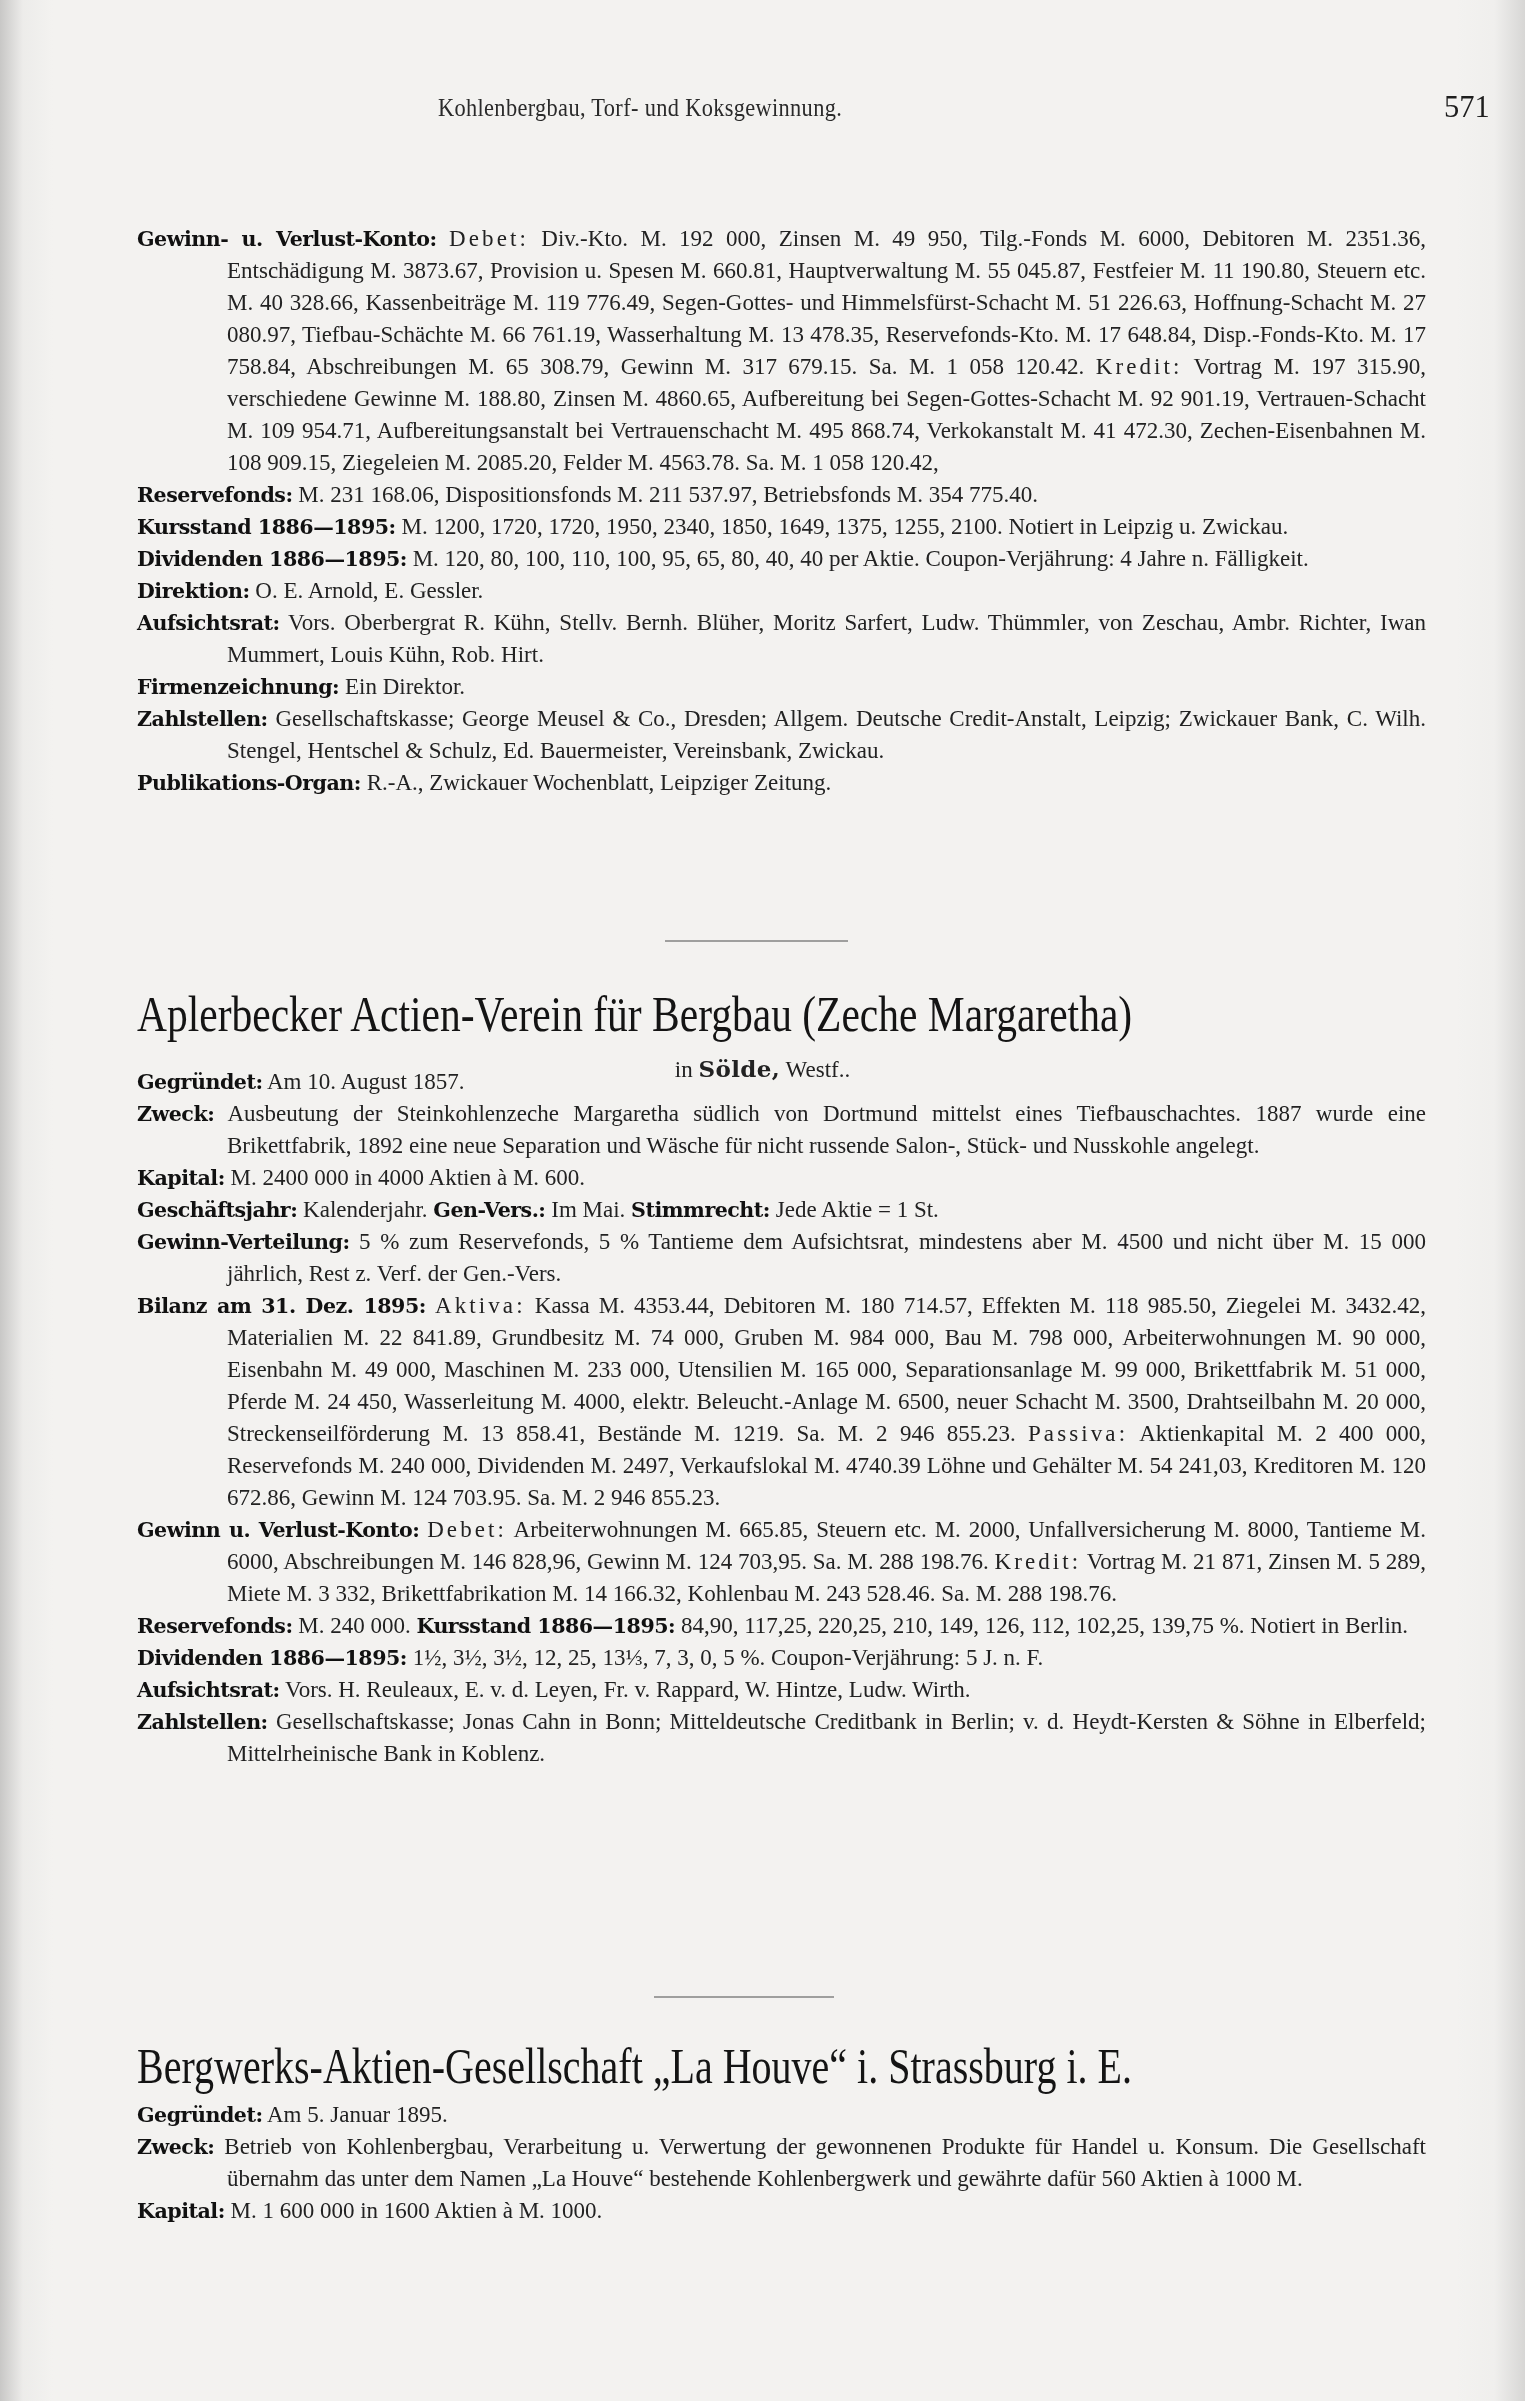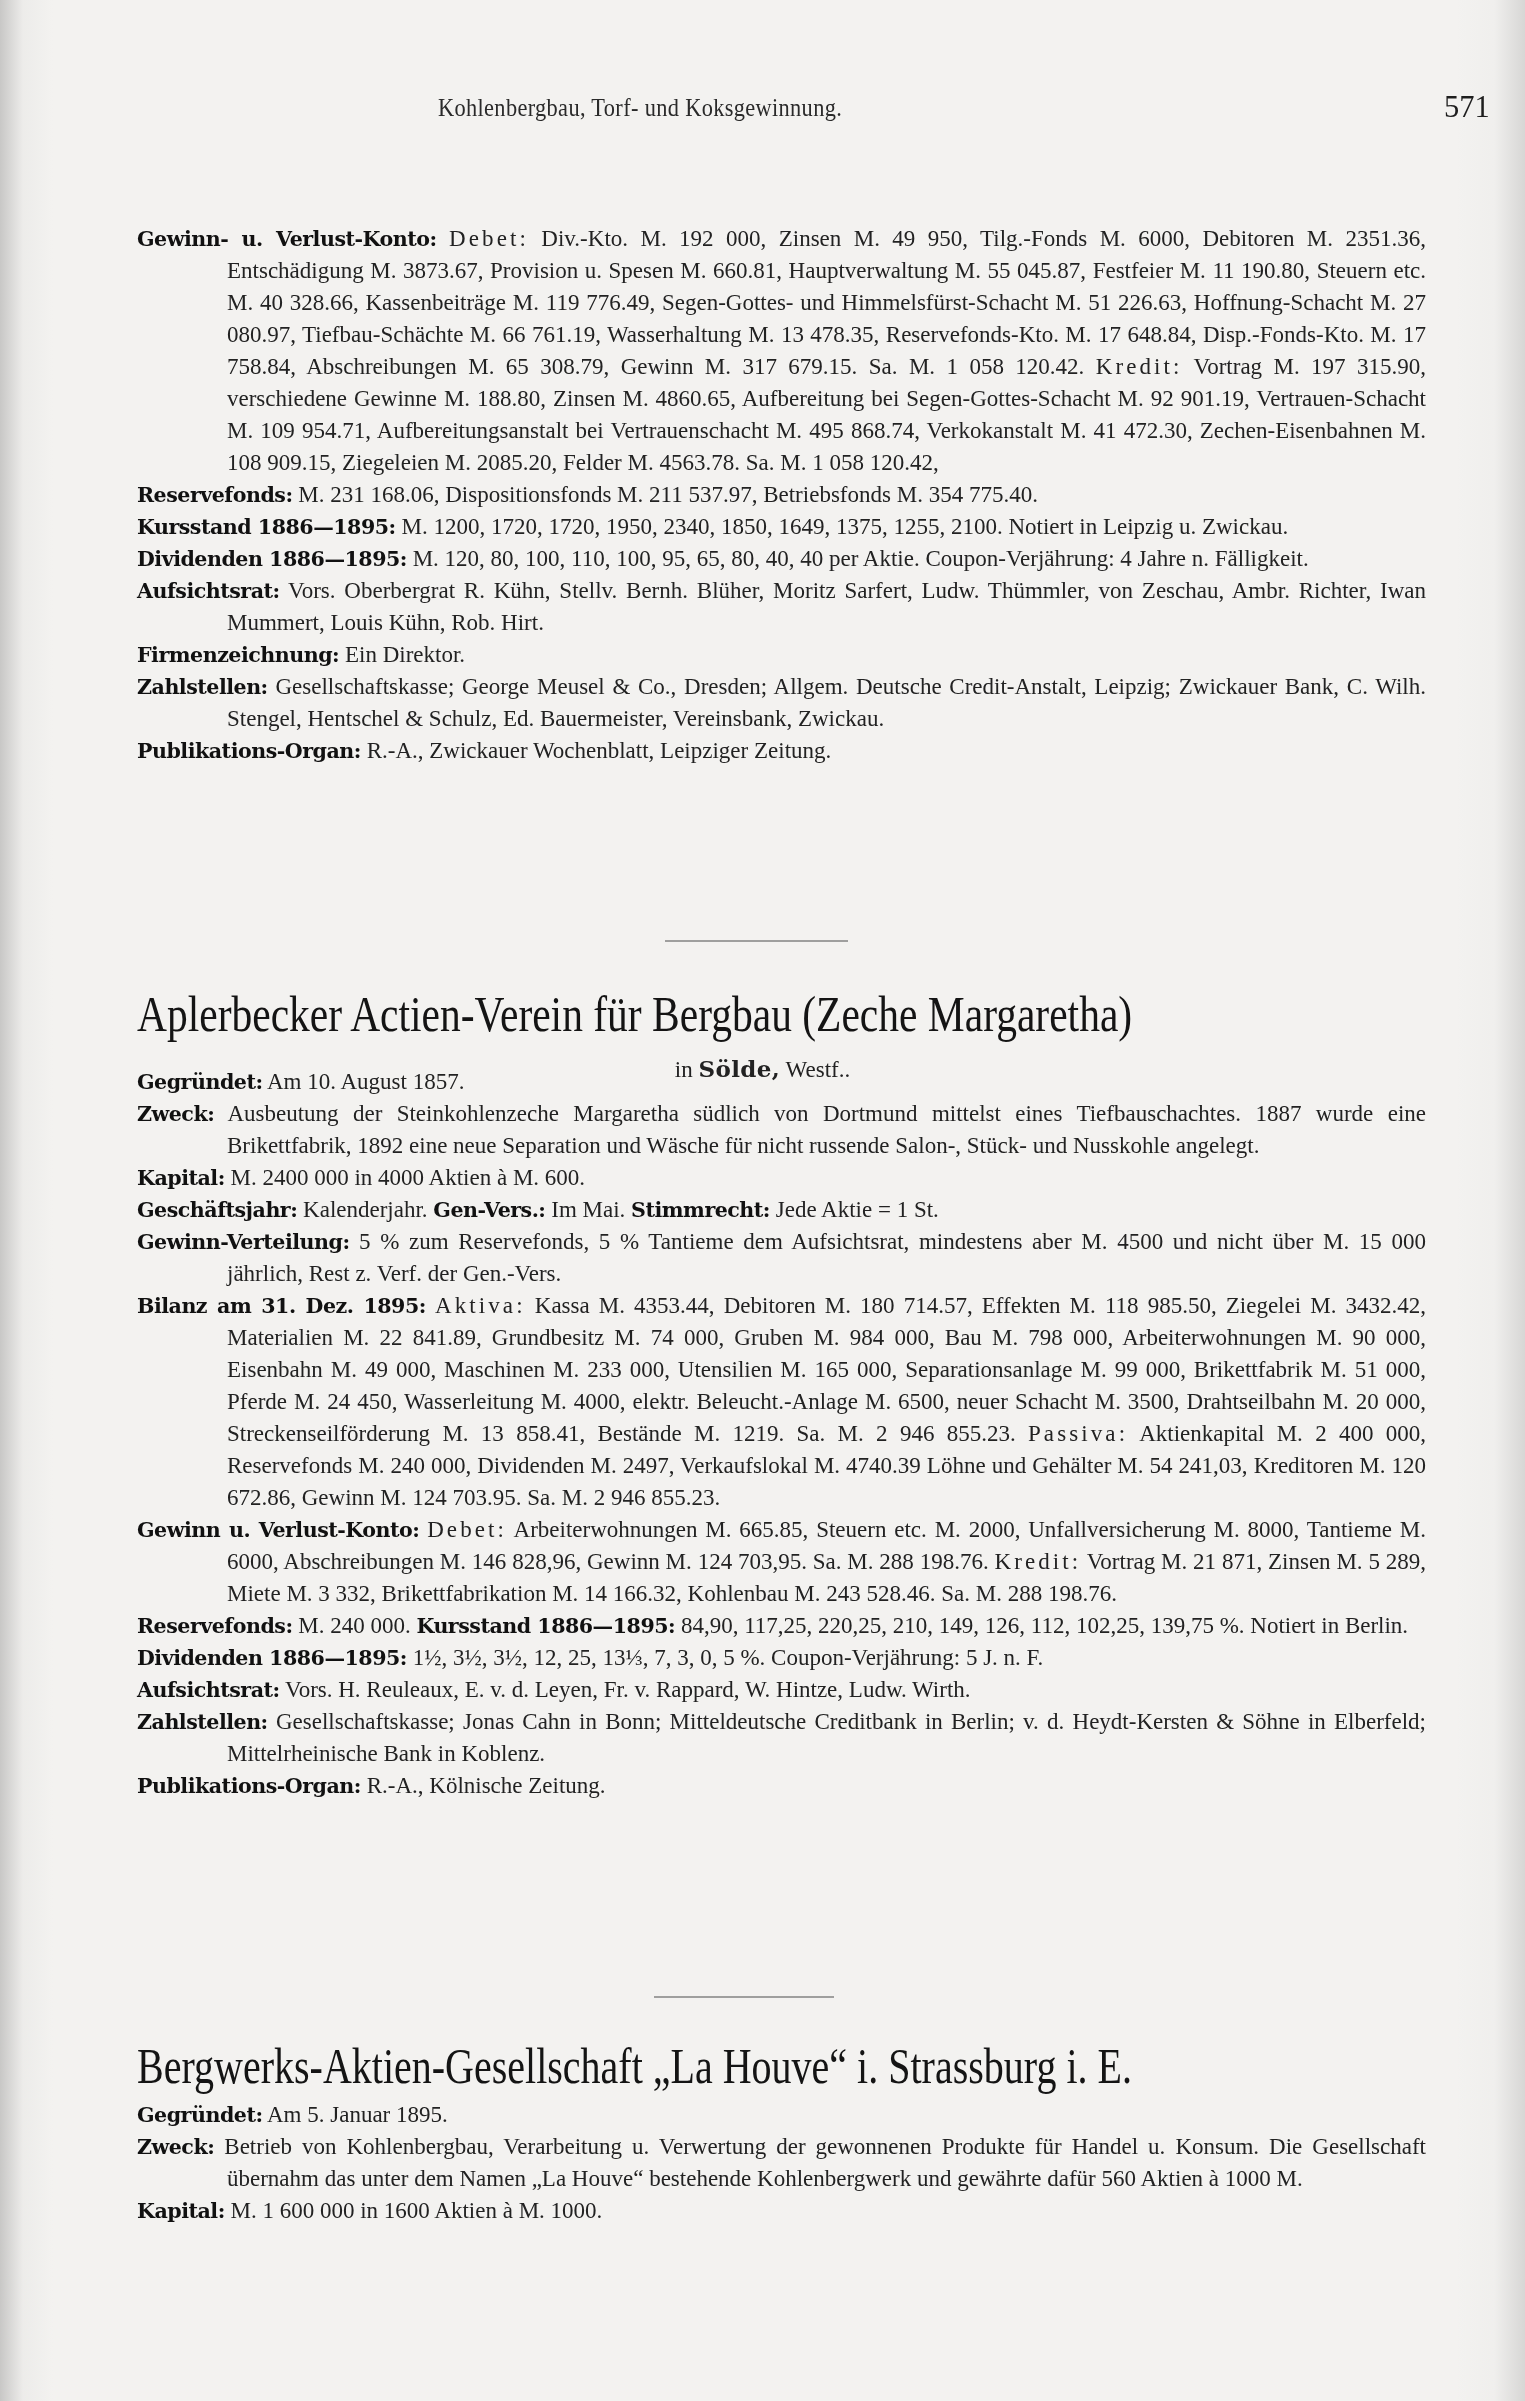--- a/index.html
+++ b/index.html
@@ -85,20 +85,23 @@
     <div class="entry">
       <span class="label">Reservefonds:</span><span> M. 231 168.06, Dispositionsfonds M. 211 537.97, Betriebsfonds M. 354 775.40.</span>
     </div>
     <div class="entry">
       <span class="label">Kursstand 1886—1895:</span><span> M. 1200, 1720, 1720, 1950, 2340, 1850, 1649, 1375, 1255, 2100. Notiert in Leipzig u. Zwickau.</span>
     </div>
     <div class="entry">
       <span class="label">Dividenden 1886—1895:</span><span> M. 120, 80, 100, 110, 100, 95, 65, 80, 40, 40 per Aktie. Coupon-Verjährung: 4 Jahre n. Fälligkeit.</span>
     </div>
     <div class="entry">
+      <span class="label">Direktion:</span><span> O. E. Arnold, E. Gessler.</span>
+    </div>
+    <div class="entry">
       <span class="label">Aufsichtsrat:</span><span> Vors. Oberbergrat R. Kühn, Stellv. Bernh. Blüher, Moritz Sarfert, Ludw. Thümmler, von Zeschau, Ambr. Richter, Iwan Mummert, Louis Kühn, Rob. Hirt.</span>
     </div>
     <div class="entry">
       <span class="label">Firmenzeichnung:</span><span> Ein Direktor.</span>
     </div>
     <div class="entry">
       <span class="label">Zahlstellen:</span><span> Gesellschaftskasse; George Meusel &amp; Co., Dresden; Allgem. Deutsche Credit-Anstalt, Leipzig; Zwickauer Bank, C. Wilh. Stengel, Hentschel &amp; Schulz, Ed. Bauermeister, Vereinsbank, Zwickau.</span>
     </div>
     <div class="entry">
       <span class="label">Publikations-Organ:</span><span> R.-A., Zwickauer Wochenblatt, Leipziger Zeitung.</span>
@@ -141,23 +144,20 @@
     </div>
     <div class="entry">
       <span class="label">Dividenden 1886—1895:</span><span> 1½, 3½, 3½, 12, 25, 13⅓, 7, 3, 0, 5 %. Coupon-Verjährung: 5 J. n. F.</span>
     </div>
     <div class="entry">
       <span class="label">Aufsichtsrat:</span><span> Vors. H. Reuleaux, E. v. d. Leyen, Fr. v. Rappard, W. Hintze, Ludw. Wirth.</span>
     </div>
     <div class="entry">
       <span class="label">Zahlstellen:</span><span> Gesellschaftskasse; Jonas Cahn in Bonn; Mitteldeutsche Creditbank in Berlin; v. d. Heydt-Kersten &amp; Söhne in Elberfeld; Mittelrheinische Bank in Koblenz.</span>
     </div>
-    <div class="entry">
-      <span class="label">Publikations-Organ:</span><span> R.-A., Kölnische Zeitung.</span>
-    </div>
   </div>
 
   <div class="divider" style="left:654px; top:1996px; width:180px;"></div>
 
   <div class="company-title" style="top:2036px; transform: scaleX(0.80);">Bergwerks-Aktien-Gesellschaft „La Houve“ i. Strassburg i. E.</div>
 
   <div class="block" style="top:2099px;">
     <div class="entry">
       <span class="label">Gegründet:</span><span> Am 5. Januar 1895.</span>
     </div>

